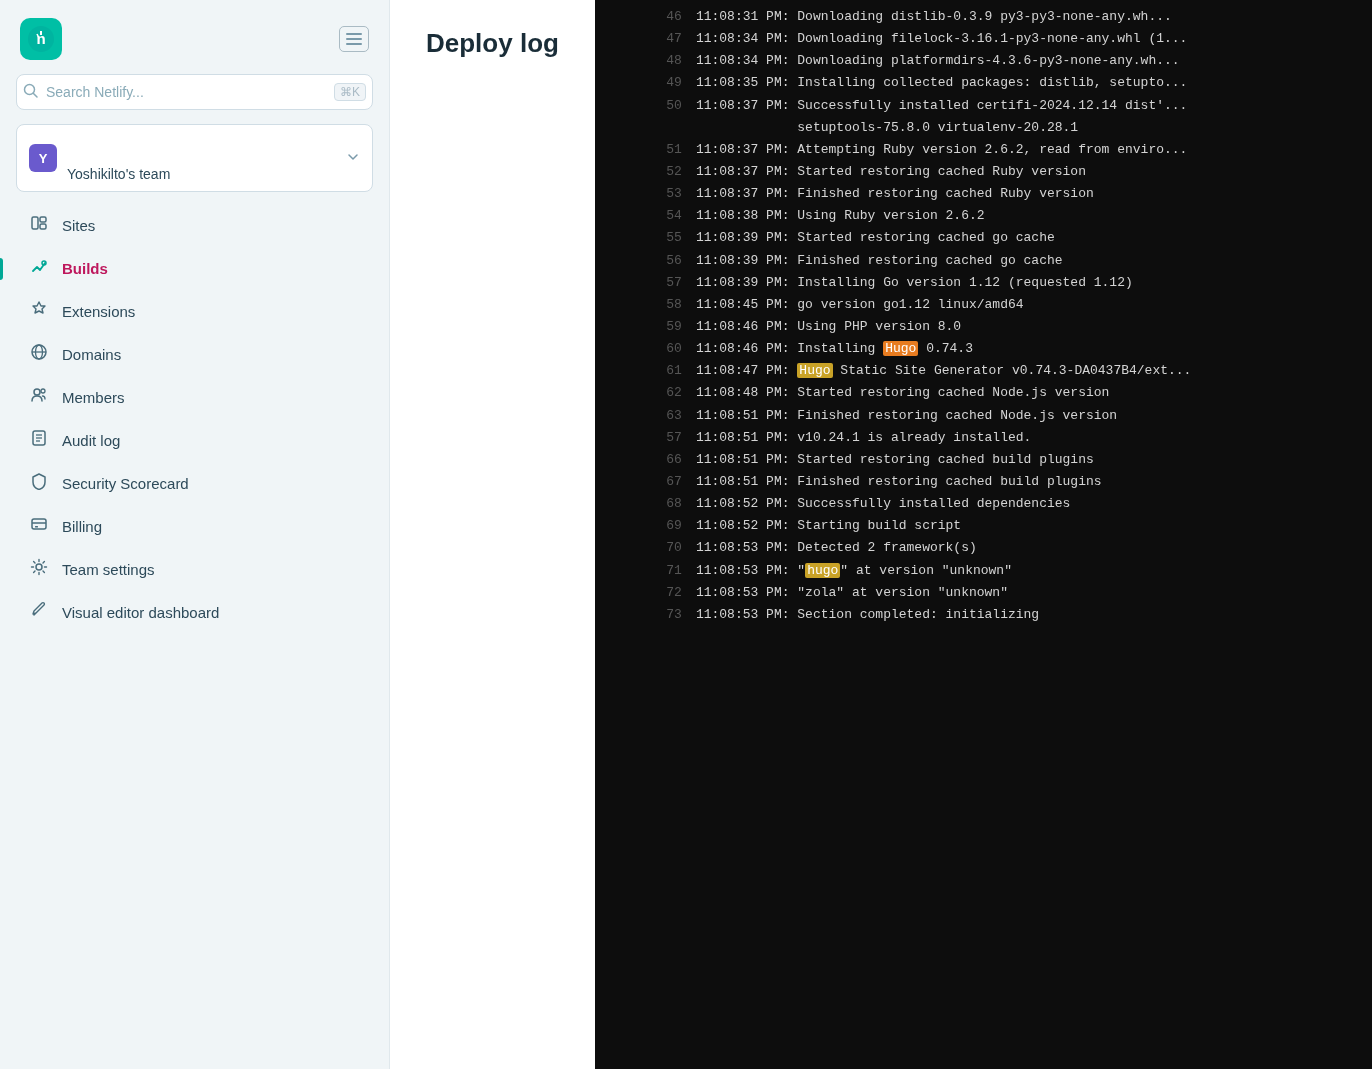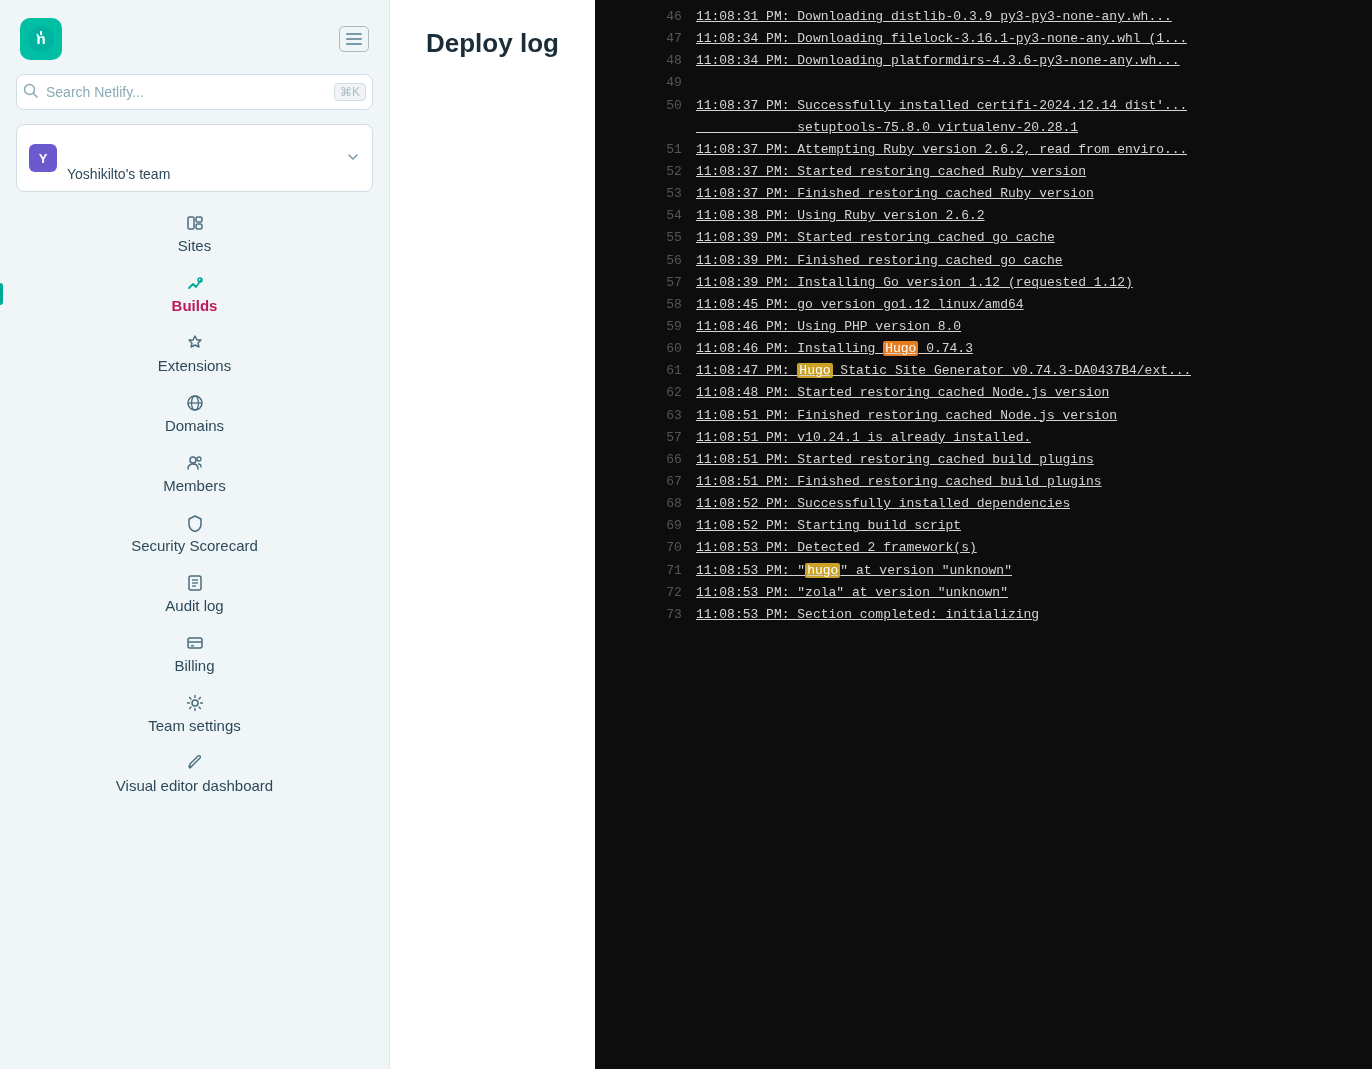--- a/index.html
+++ b/index.html
@@ -134,25 +134,25 @@
     }
 
     .nav-section {
       padding: 4px 0;
     }
 
     .nav-item {
       display: flex;
       align-items: center;
       padding: 10px 20px;
+      gap: 12px;
       cursor: pointer;
       border-radius: 6px;
       margin: 0 8px;
       position: relative;
-      flex-direction: column;
     }
 
     .nav-item.active {
       color: #00a896;
       font-weight: 600;
     }
 
     .nav-item.active::before {
       content: '';
       position: absolute;
@@ -231,21 +231,20 @@
       flex-shrink: 0;
       font-size: 13px;
     }
 
     .log-text {
       color: #d4d4d4;
       padding: 1px 0;
       white-space: pre;
       overflow: hidden;
       font-size: 13px;
-      text-decoration: underline;
     }
 
     .highlight-orange {
       background: #e87c20;
       color: #fff;
       padding: 0 2px;
       border-radius: 2px;
     }
 
     .highlight-yellow {
@@ -357,36 +356,36 @@
           <circle cx="13" cy="5" r="2" stroke="#4a6d7c" stroke-width="1.3"></circle>
           <path d="M15 13c0-2-1-3-2.5-3" stroke="#4a6d7c" stroke-width="1.3" stroke-linecap="round"></path>
         </svg>
       </span>
       <span class="nav-label">Members</span>
     </div>
 
     <div class="nav-item">
       <span class="nav-icon">
         <svg width="18" height="18" viewBox="0 0 18 18" fill="none">
-          <path d="M9 2L3 5v5c0 3.5 2.5 6.5 6 7.5 3.5-1 6-4 6-7.5V5L9 2Z" stroke="#4a6d7c" stroke-width="1.5" stroke-linejoin="round"></path>
-        </svg>
-      </span>
-      <span class="nav-label">Security Scorecard</span>
-    </div>
-
-    <div class="nav-item">
-      <span class="nav-icon">
-        <svg width="18" height="18" viewBox="0 0 18 18" fill="none">
           <rect x="3" y="2" width="12" height="14" rx="2" stroke="#4a6d7c" stroke-width="1.5"></rect>
           <line x1="6" y1="6" x2="12" y2="6" stroke="#4a6d7c" stroke-width="1.3"></line>
           <line x1="6" y1="9" x2="12" y2="9" stroke="#4a6d7c" stroke-width="1.3"></line>
           <line x1="6" y1="12" x2="10" y2="12" stroke="#4a6d7c" stroke-width="1.3"></line>
         </svg>
       </span>
       <span class="nav-label">Audit log</span>
+    </div>
+
+    <div class="nav-item">
+      <span class="nav-icon">
+        <svg width="18" height="18" viewBox="0 0 18 18" fill="none">
+          <path d="M9 2L3 5v5c0 3.5 2.5 6.5 6 7.5 3.5-1 6-4 6-7.5V5L9 2Z" stroke="#4a6d7c" stroke-width="1.5" stroke-linejoin="round"></path>
+        </svg>
+      </span>
+      <span class="nav-label">Security Scorecard</span>
     </div>
 
     <div class="nav-item">
       <span class="nav-icon">
         <svg width="18" height="18" viewBox="0 0 18 18" fill="none">
           <rect x="2" y="4" width="14" height="10" rx="2" stroke="#4a6d7c" stroke-width="1.5"></rect>
           <line x1="2" y1="8" x2="16" y2="8" stroke="#4a6d7c" stroke-width="1.5"></line>
           <rect x="5" y="11" width="3" height="1.5" rx="0.5" fill="#4a6d7c"></rect>
         </svg>
       </span>
@@ -431,20 +430,21 @@
         <span class="log-text">11:08:34 PM: Downloading filelock-3.16.1-py3-none-any.whl (1...</span>
       </div>
 
       <div class="log-row">
         <span class="line-num">48</span>
         <span class="log-text">11:08:34 PM: Downloading platformdirs-4.3.6-py3-none-any.wh...</span>
       </div>
 
       <div class="log-row">
         <span class="line-num">49</span>
+        <span class="log-text">11:08:35 PM: Installing collected packages: distlib, setupto...</span>
       </div>
 
       <div class="log-row">
         <span class="line-num">50</span>
         <span class="log-text">11:08:37 PM: Successfully installed certifi-2024.12.14 dist'...</span>
       </div>
 
       <div class="log-row">
         <span class="line-num"></span>
         <span class="log-text">             setuptools-75.8.0 virtualenv-20.28.1</span>

